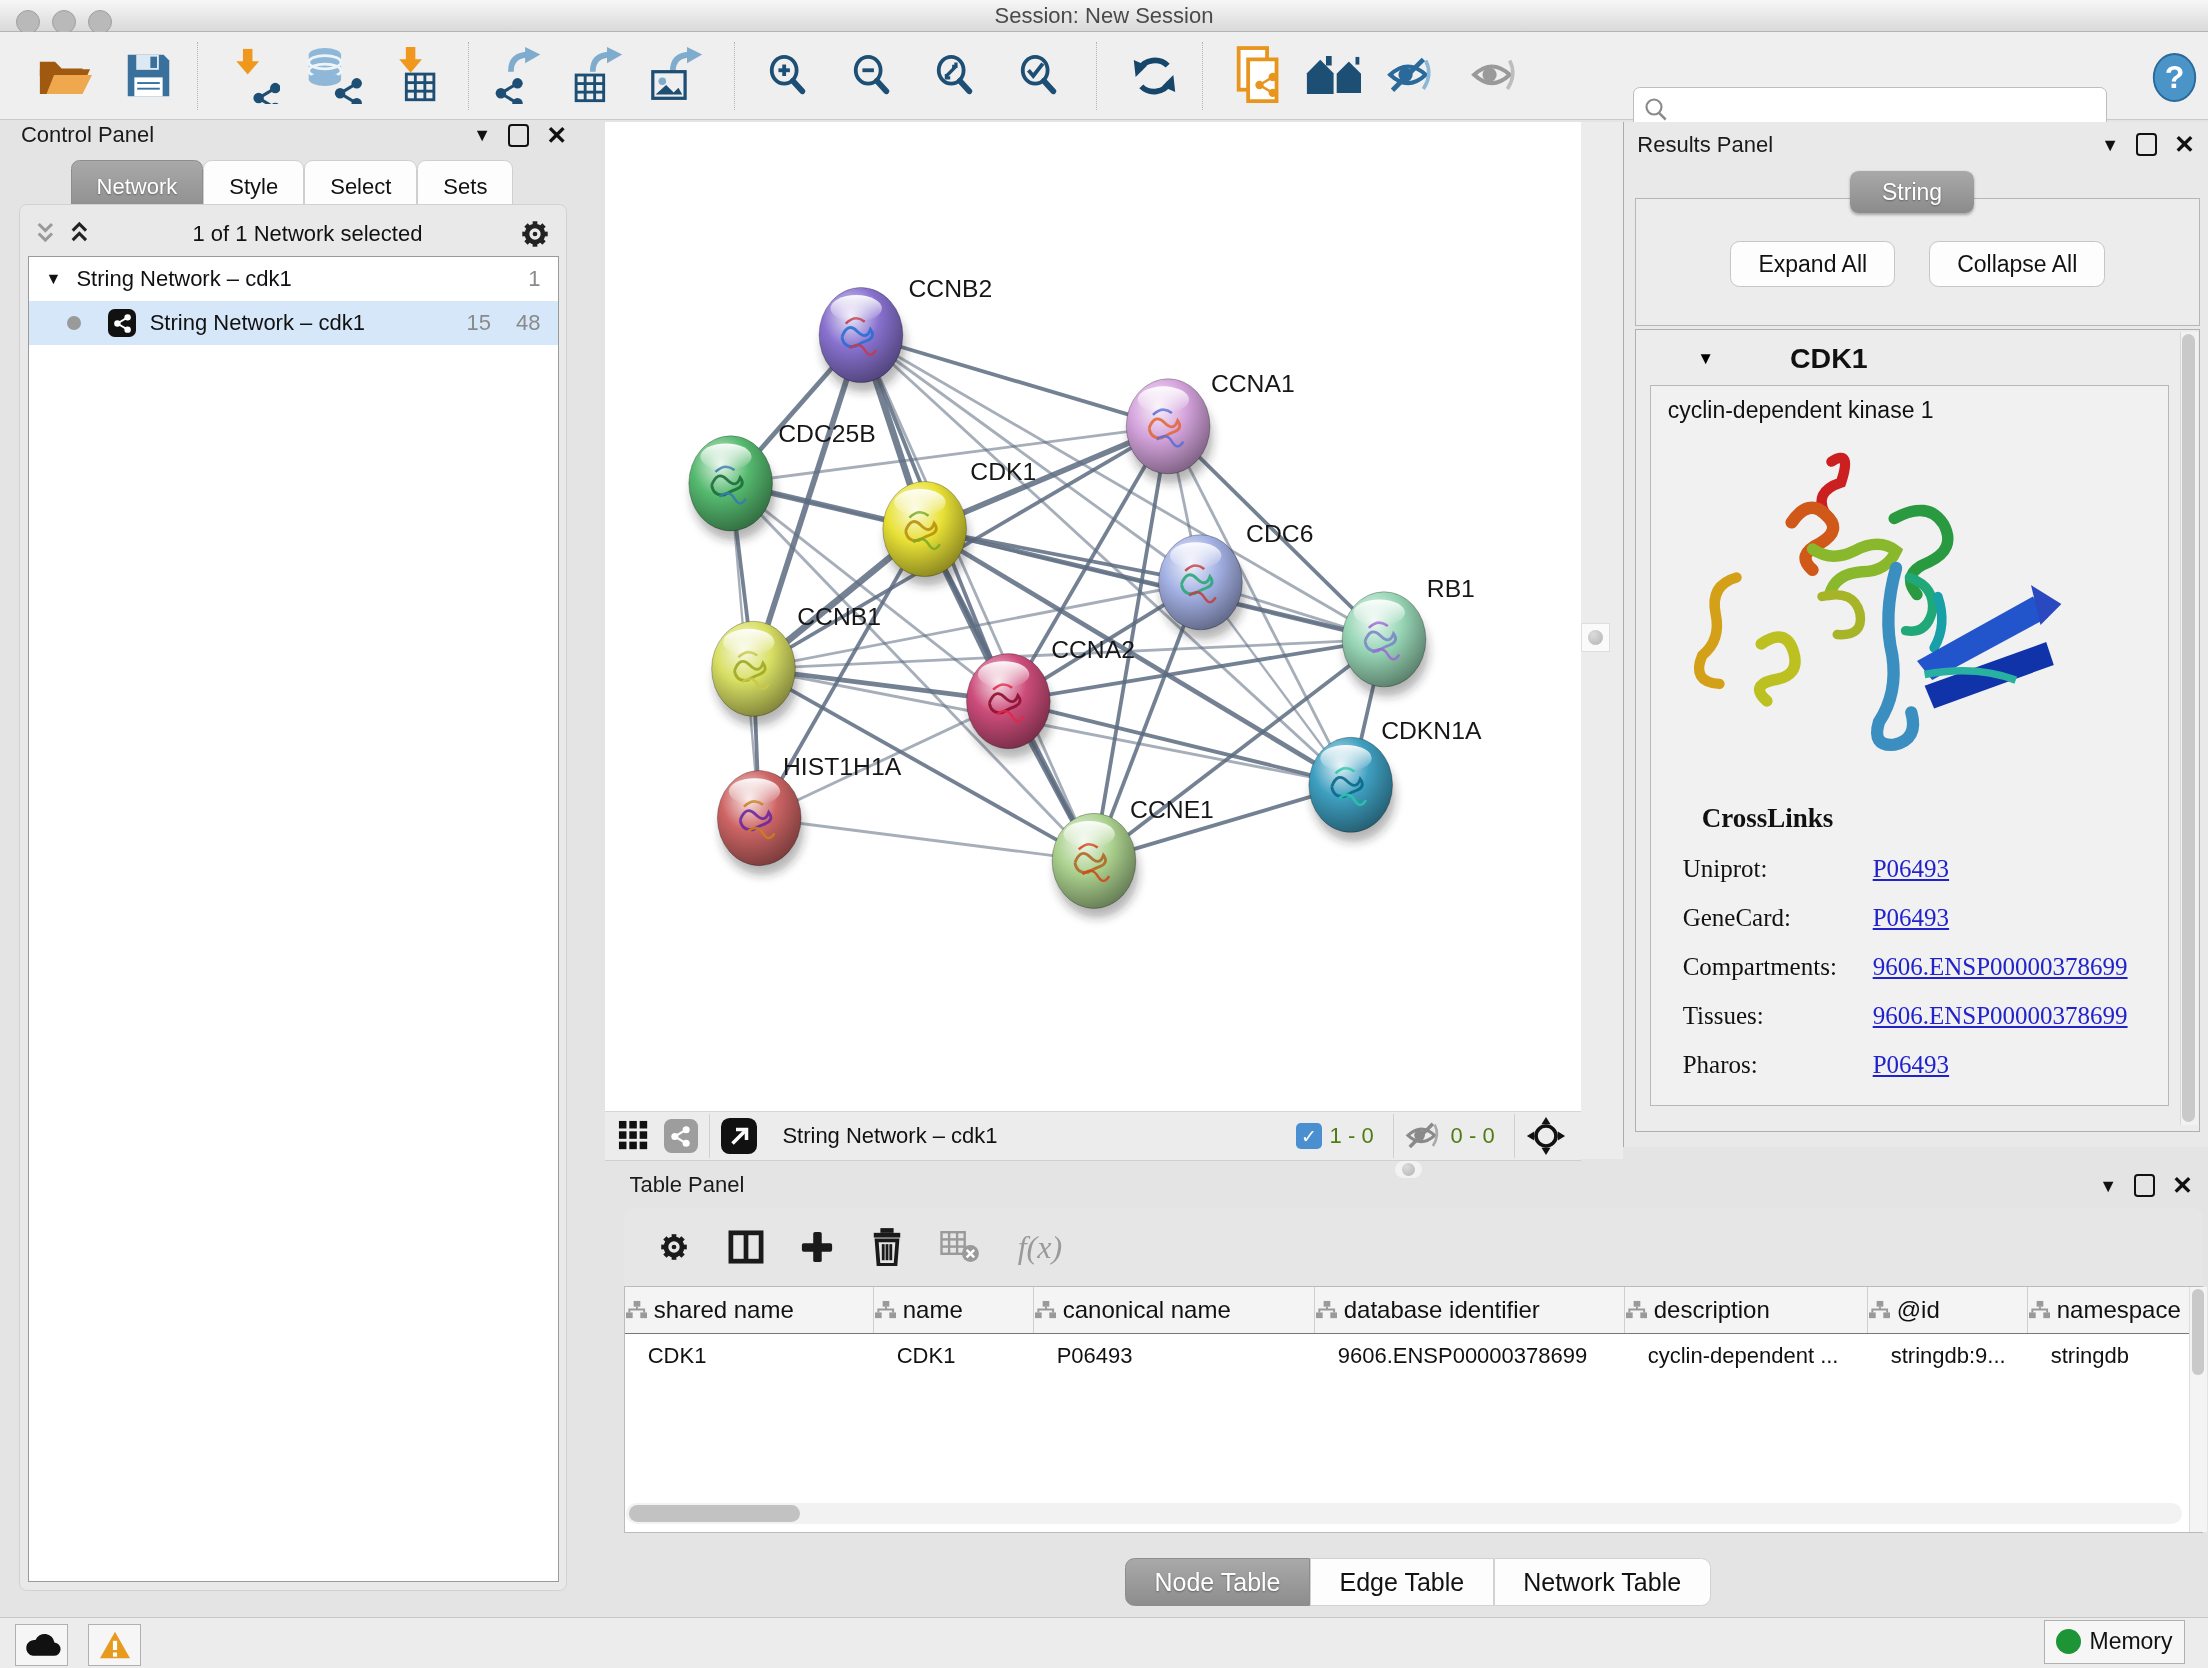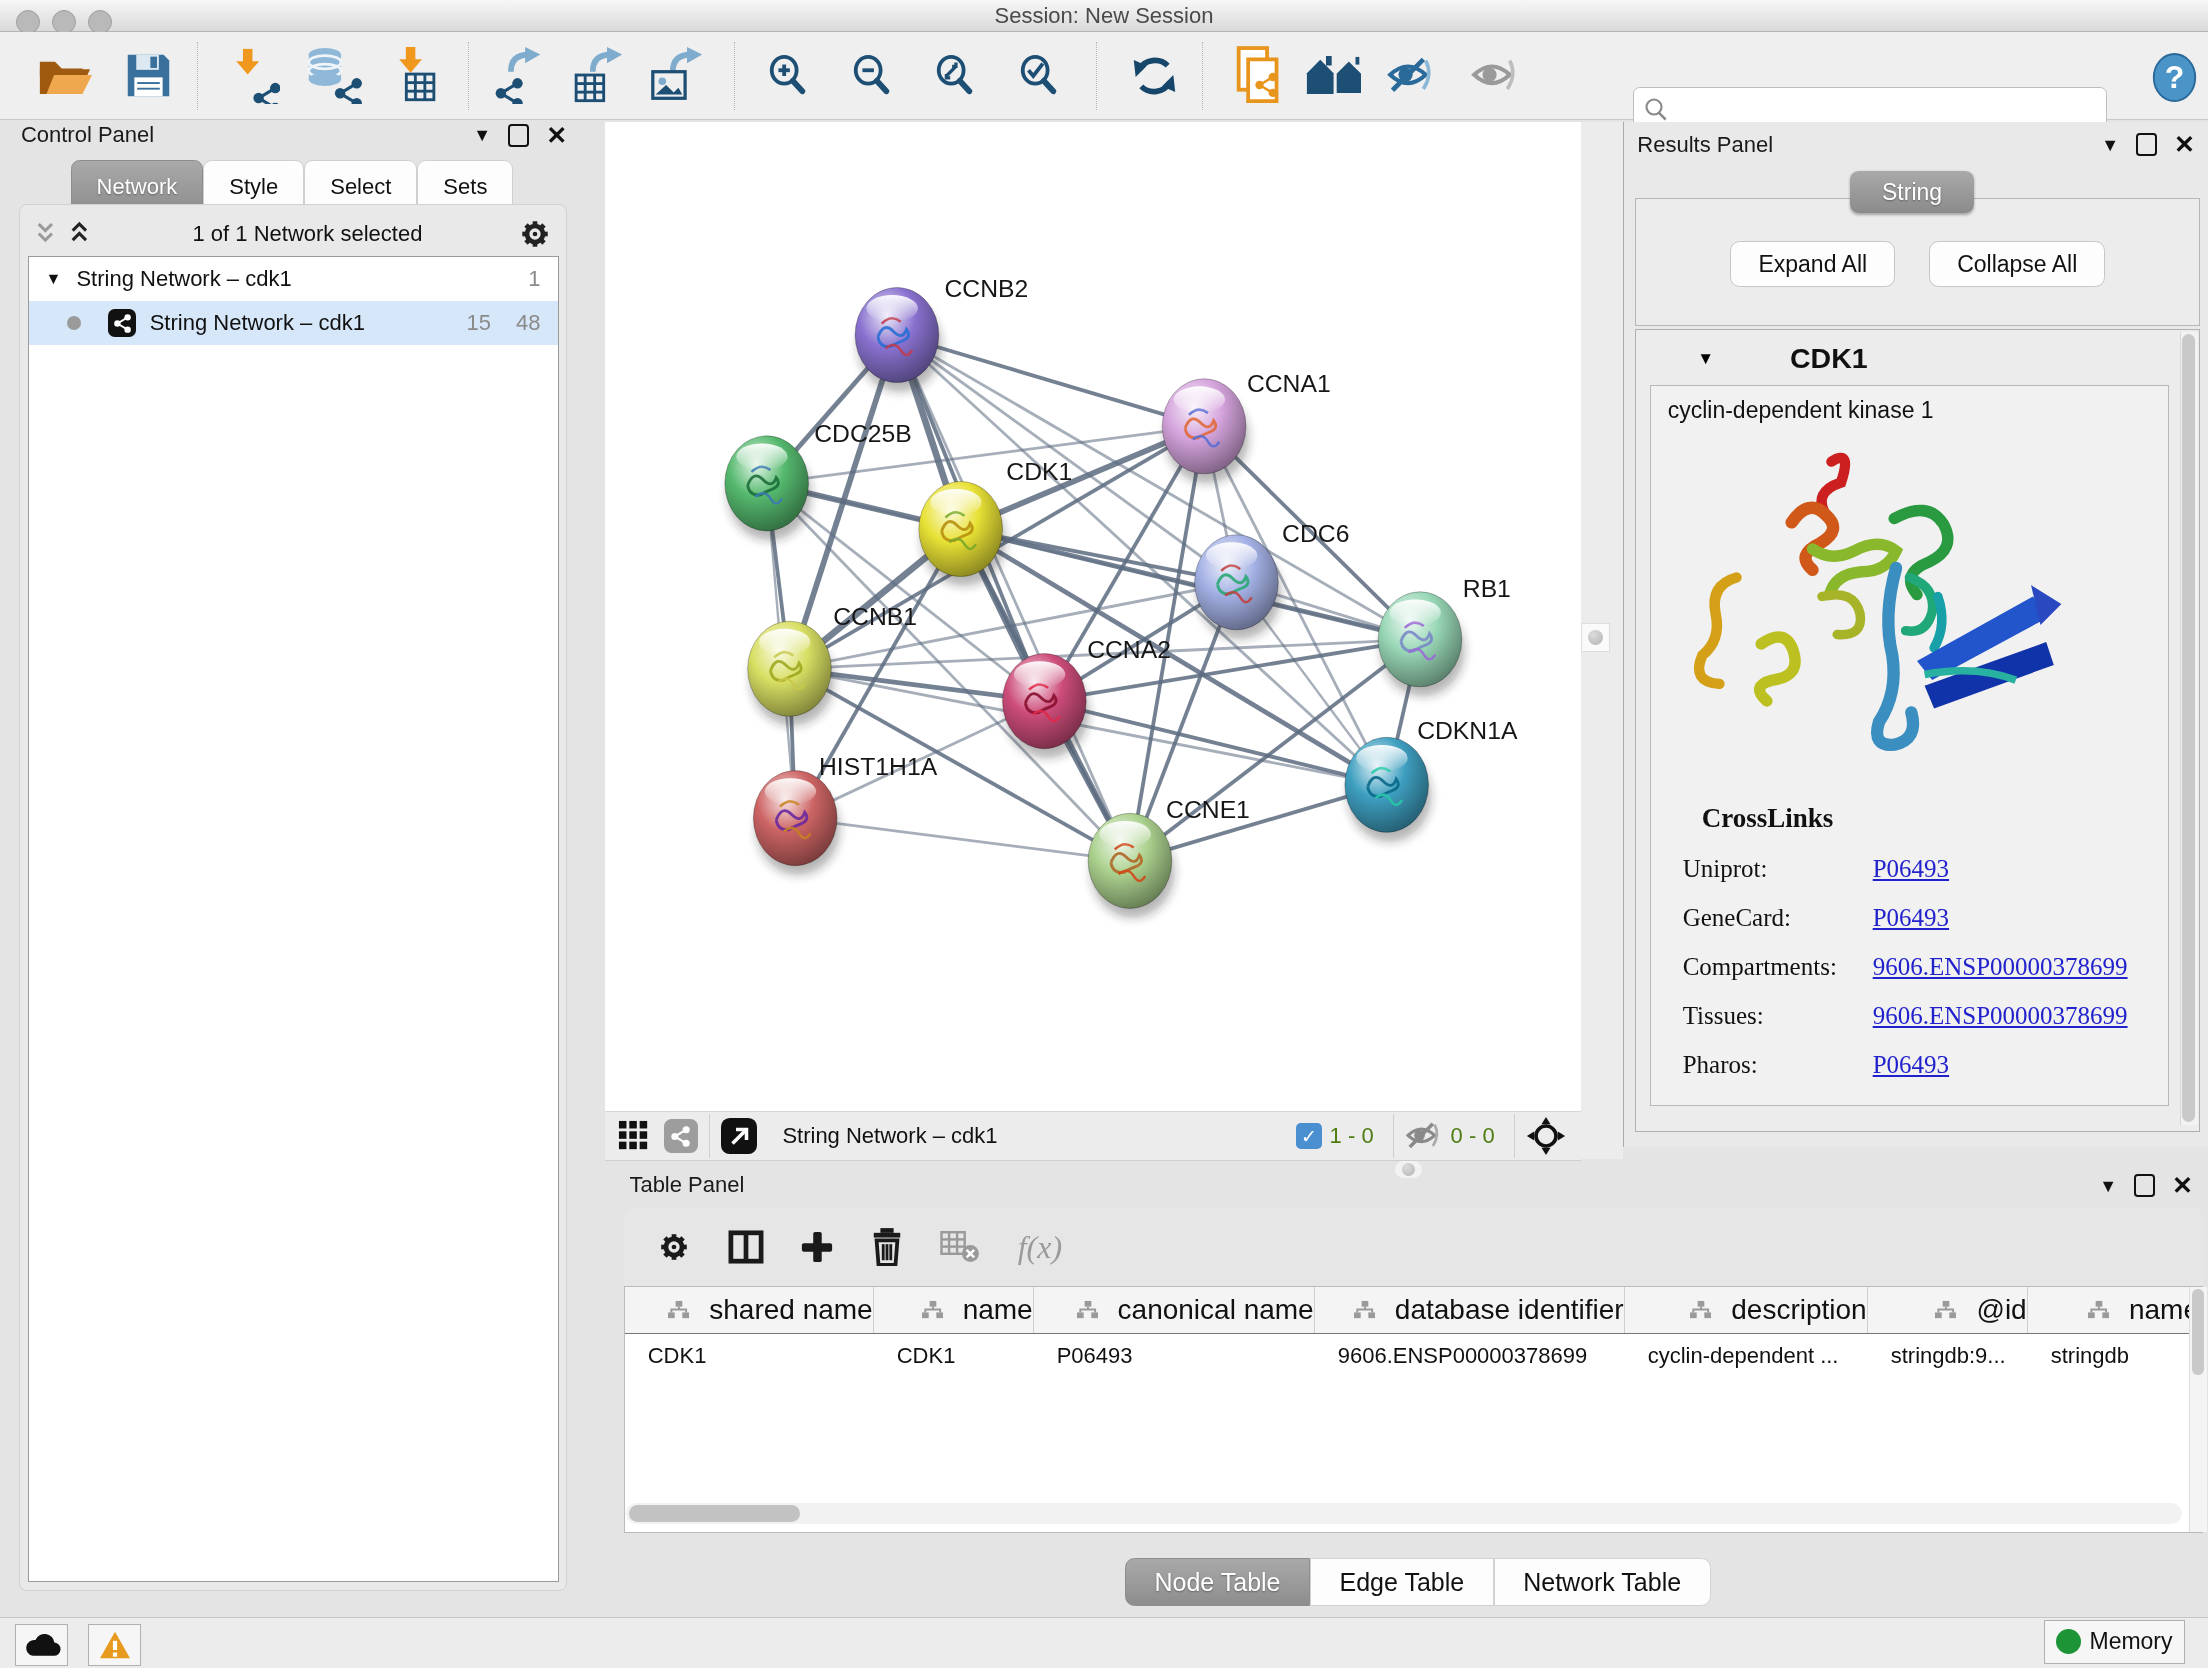--- a/index.html
+++ b/index.html
@@ -28,21 +28,21 @@
   #cp-tabs{position:absolute;left:63px;top:38px;display:flex;}
   #cp-inner{position:absolute;left:11.4px;top:82px;width:546px;height:1385px;background:#e9e9e9;border:1px solid #d2d2d2;border-radius:7.6px;}
   #cp-selrow{position:absolute;left:0;top:7.6px;width:100%;height:42px;display:flex;align-items:center;}
   #cp-seltext{flex:1;text-align:center;font-size:22px;color:#111;}
   #cp-tree{position:absolute;left:7.6px;top:51px;width:529px;height:1324px;background:#fff;border:1.9px solid #9a9a9a;}
   .treerow{height:44px;display:flex;align-items:center;font-size:22px;color:#111;}
   .treerow.sel{background:#d7e7fa;}
   .tree-count{color:#8a8a8a;}
   .share-badge{width:28.5px;height:28.5px;background:#111;border-radius:6.7px;display:flex;align-items:center;justify-content:center;}
   
-  #net-canvas{left:605px;top:122px;width:976px;height:989px;background:#ffffff;padding-left:36px;}
+  #net-canvas{left:605px;top:122px;width:976px;height:989px;background:#ffffff;}
   #net-toolbar{left:605px;top:1111px;width:976px;height:48px;background:#ececec;border-top:1px solid #d5d5d5;border-bottom:1px solid #cfcfcf;display:flex;align-items:center;}
   #net-title{font-size:22px;color:#111;margin-left:25px;}
   .ntb-div{width:0;height:44px;border-left:1px solid #d0d0d0;margin:0 11.4px;}
   .counts{font-size:22px;color:#4d7c0f;margin:0 7.6px;}
   #sel-checkbox{width:26px;height:26px;border-radius:4.8px;background:#4a8fd0;color:#fff;font-size:19px;display:flex;align-items:center;justify-content:center;margin-left:13.3px;}
   
   .vsplit{left:1581px;top:122px;width:42px;height:1037px;background:#ececec;}
   #vknob{position:absolute;left:0px;top:501px;width:27px;height:27px;background:#fafafa;border:1px solid #dedede;display:flex;align-items:center;justify-content:center;}
   .knob-dot{width:15px;height:15px;border-radius:50%;background:radial-gradient(circle at 35% 30%,#dcdcdc,#b2b2b2);}
   #hknob{left:1395px;top:1161px;width:27px;height:17px;background:#f2f2f2;border-radius:8.6px;display:flex;align-items:center;justify-content:center;}
@@ -64,21 +64,21 @@
   .cross-label{width:190px;padding-left:17px;}
   .cross-link{color:#2222cc;text-decoration:underline;}
   #rp-scroll{position:absolute;right:1.9px;top:1.9px;width:17px;height:793px;background:#f2f2f2;border-left:1px solid #d8d8d8;}
   #rp-thumb{position:absolute;left:1.9px;top:1.9px;width:12.4px;height:788px;background:#c9c9c9;border-radius:6.7px;}
   
   #table-panel{left:618px;top:1147px;width:1590px;height:470px;}
   #tp-titlerow{position:absolute;left:11.4px;right:15px;top:25px;display:flex;align-items:flex-end;}
   #tp-toolbar{position:absolute;left:5.7px;top:61px;width:1579px;height:78px;background:#e6e6e6;border-radius:9.5px 9.5px 0 0;display:flex;align-items:center;gap:36px;padding-left:32px;box-sizing:border-box;}
   #tp-table{position:absolute;left:5.7px;top:139px;width:1579px;height:247px;background:#fff;border:1px solid #bbb;box-sizing:border-box;overflow:hidden;}
   #tp-header{display:flex;height:46px;background:#f4f4f4;border-bottom:1.9px solid #777;}
-  .th{display:flex;align-items:center;justify-content:flex-end;gap:19px;font-size:28px;color:#111;border-right:1px solid #cfcfcf;box-sizing:border-box;flex-shrink:0;}
+  .th{display:flex;align-items:center;justify-content:flex-start;gap:6px;font-size:24px;color:#111;border-right:1px solid #cfcfcf;box-sizing:border-box;flex-shrink:0;}
   #tp-row{display:flex;height:44px;}
   .td{font-size:22px;color:#111;padding-left:23px;display:flex;align-items:center;box-sizing:border-box;flex-shrink:0;}
   #tp-hscroll{position:absolute;left:7.6px;top:356px;width:1556px;height:21px;background:#f2f2f2;border-radius:10.5px;}
   #tp-hthumb{position:absolute;left:3.8px;top:1.9px;width:171px;height:17px;background:#c2c2c2;border-radius:8.6px;}
   #tp-vscroll{position:absolute;right:1px;top:140px;width:17px;height:245px;background:#f4f4f4;border-left:1px solid #ddd;}
   #tp-vthumb{position:absolute;left:1.9px;top:1.9px;width:12.4px;height:86px;background:#c9c9c9;border-radius:5.7px;}
   #tp-tabs{position:absolute;left:507px;top:411px;display:flex;}
   .btab{height:48px;padding:0 28.5px;display:flex;align-items:center;font-size:25px;border:1px solid #d2d2d2;background:#fdfdfd;color:#111;box-sizing:border-box;}
   .btab:first-child{border-radius:9.5px 0 0 9.5px;}
   .btab:last-child{border-radius:0 9.5px 9.5px 0;}

